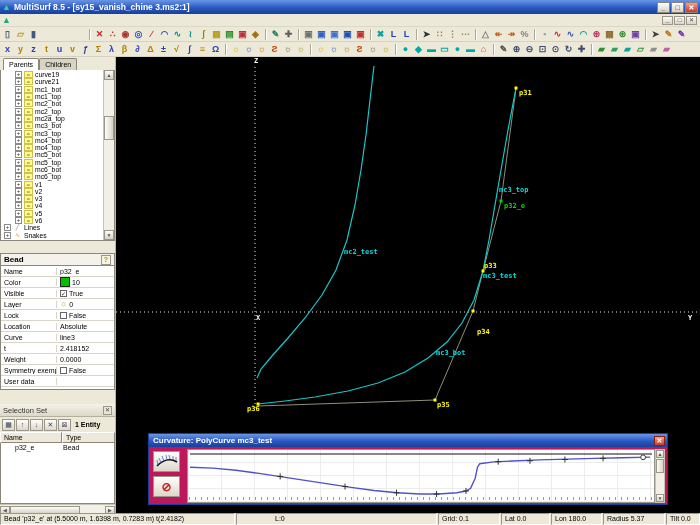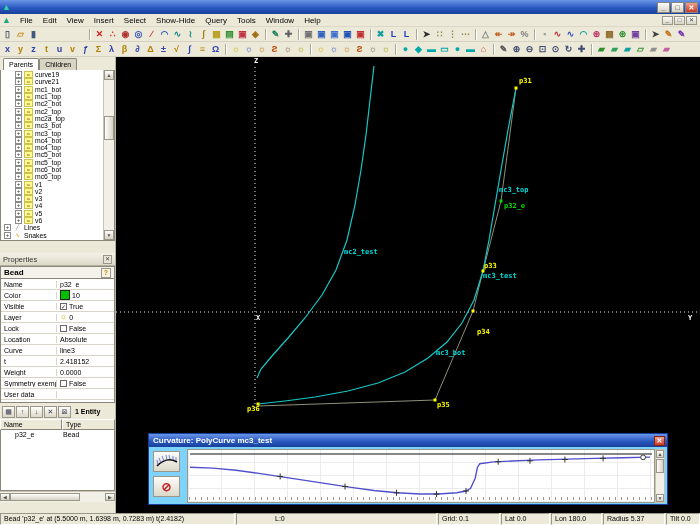--- a/index.html
+++ b/index.html
@@ -81,21 +81,21 @@
   .sellist{background:#fff;border:1px solid #8a867a;border-top:none;height:61px;box-sizing:border-box}
   .selrow{display:flex;height:9px;font-size:7px;align-items:center}
   .hsb{height:10px;display:flex;align-items:center;background:#f2f0e6;border-top:1px solid #c8c4b4}
   .hthumb{height:8px;background:linear-gradient(#fdfdfb,#d6d2c4);border:1px solid #9a968a;box-sizing:border-box}
   
   .viewport{position:absolute;left:116px;top:57px;width:584px;height:456px;background:#000;overflow:hidden}
   .vlabel{position:absolute;font-family:"DejaVu Sans Mono",monospace;font-size:7px;font-weight:bold;
     line-height:7px;white-space:nowrap}
   
   .curvwin{position:absolute;left:148px;top:433px;width:520px;height:72px;border:1px solid #16409a;
-    background:#7dd3fc;box-sizing:border-box;box-shadow:1px 1px 3px rgba(0,0,0,.6)}
+    background:#be185d;box-sizing:border-box;box-shadow:1px 1px 3px rgba(0,0,0,.6)}
   .curvtitle{height:13px;background:linear-gradient(#6a96e8,#2a58c0 55%,#16409a);color:#fff;
     font-weight:bold;font-size:8px;display:flex;align-items:center;padding:0 2px 0 4px;box-sizing:border-box}
   .curvclose{margin-left:auto;width:11px;height:10px;background:linear-gradient(#f0a090,#cc3826);
     border:1px solid #8a2014;color:#fff;font-size:7px;line-height:8px;text-align:center;box-sizing:border-box}
   .curvbtns{position:absolute;left:4px;top:17px;width:30px;display:flex;flex-direction:column;gap:4px}
   .curvbtn{width:27px;height:21px;background:linear-gradient(#fdfdfb,#dcd8ca);border:1px solid #9a968a;
     display:flex;align-items:center;justify-content:center;box-sizing:border-box}
   .plot{position:absolute;left:38px;top:15px;width:468px;height:54px;background:#fff;
     border:1px solid #9a968a;box-sizing:border-box;
     background-image:repeating-linear-gradient(90deg,#ececec 0 1px,transparent 1px 33px),
@@ -108,41 +108,30 @@
   .statusbar{position:absolute;left:0;top:513px;width:700px;height:12px;background:#ece9d8;
     display:flex;gap:1px;align-items:stretch;font-size:7px}
   .spanel{border:1px solid;border-color:#9a968a #fff #fff #9a968a;padding:0 3px;line-height:10px;
     box-sizing:border-box;white-space:nowrap;overflow:hidden}
 </style>
 </head>
 <body>
 
 <div class="titlebar">
   <span class="appicon">▲</span>
+  <span>MultiSurf 8.5 - [sy15_vanish_chine 3.ms2:1]</span>
   <span class="winbtns">
     <span class="wbtn">_</span>
     <span class="wbtn">□</span>
     <span class="wbtn close">✕</span>
   </span>
 </div>
 
 <div class="menubar">
   <span class="menuicon">▲</span>
-  <span id="menu-items" style="display: flex;">
-      <span class="menuitem">File</span>
-      <span class="menuitem">Edit</span>
-      <span class="menuitem">View</span>
-      <span class="menuitem">Insert</span>
-      <span class="menuitem">Select</span>
-      <span class="menuitem">Show-Hide</span>
-      <span class="menuitem">Query</span>
-      <span class="menuitem">Tools</span>
-      <span class="menuitem">Window</span>
-      <span class="menuitem">Help</span>
-    </span>
   <span class="mdibtns">
     <span class="mbtn">_</span>
     <span class="mbtn">□</span>
     <span class="mbtn">✕</span>
   </span>
 </div>
 
 <div class="tbar tb1">
   <div class="tgroup">
       <span class="tbi" style="color: rgb(80, 96, 112);">▯</span>
@@ -411,24 +400,20 @@
       </div>
     <div class="vsb">
       <div class="sbtn" style="position:absolute;top:0">▲</div>
       <div class="sthumb" style="top:46px;height:24px"></div>
       <div class="sbtn" style="position:absolute;bottom:0">▼</div>
     </div>
   </div>
 </div>
 
 <div class="lpanel" style="top:253px;height:151px">
-  <div class="phead">
-    <span>Properties</span>
-    <span class="pclose">✕</span>
-  </div>
   <div class="bead-bar">
     <span>Bead</span>
     <span class="qbtn">?</span>
   </div>
   <div class="propgrid" id="prop-rows">
       <div class="prow">
         <span class="plabel">Name</span>
         <span class="pval">
           <span>p32_e</span>
         </span>
@@ -495,20 +480,24 @@
       <div class="prow">
         <span class="plabel">User data</span>
         <span class="pval">
           <span></span>
         </span>
       </div>
     </div>
 </div>
 
 <div class="lpanel" style="top:404px;height:109px">
+  <div class="phead">
+    <span>Selection Set</span>
+    <span class="pclose">✕</span>
+  </div>
   <div class="seltb" id="sel-toolbar">
       <span class="selbtn">▦</span>
       <span class="selbtn">↑</span>
       <span class="selbtn">↓</span>
       <span class="selbtn">✕</span>
       <span class="selbtn">⊠</span>
       <span class="selcount">1 Entity</span>
     </div>
   <div class="selhead">
     <span class="selhcell" style="width:62px">Name</span>
@@ -540,21 +529,21 @@
         <rect x="365.5" y="212.5" width="3" height="3" fill="#ffff00"></rect>
         <rect x="355.5" y="252.5" width="3" height="3" fill="#ffff00"></rect>
         <rect x="317.5" y="341.5" width="3" height="3" fill="#ffff00"></rect>
         <rect x="140.5" y="345.5" width="3" height="3" fill="#ffff00"></rect>
       </g>
   </svg>
   <div id="vp-labels">
       <span class="vlabel" style="left: 138px; top: 1px; color: rgb(255, 255, 255);">Z</span>
       <span class="vlabel" style="left: 140px; top: 258px; color: rgb(255, 255, 255);">X</span>
       <span class="vlabel" style="left: 572px; top: 258px; color: rgb(255, 255, 255);">Y</span>
-      <span class="vlabel" style="left: 403px; top: 21px; color: rgb(255, 255, 0);">p31</span>
+      <span class="vlabel" style="left: 403px; top: 33px; color: rgb(255, 255, 0);">p31</span>
       <span class="vlabel" style="left: 383px; top: 130px; color: rgb(0, 220, 220);">mc3_top</span>
       <span class="vlabel" style="left: 388px; top: 146px; color: rgb(0, 221, 0);">p32_e</span>
       <span class="vlabel" style="left: 368px; top: 206px; color: rgb(255, 255, 0);">p33</span>
       <span class="vlabel" style="left: 367px; top: 216px; color: rgb(0, 220, 220);">mc3_test</span>
       <span class="vlabel" style="left: 361px; top: 272px; color: rgb(255, 255, 0);">p34</span>
       <span class="vlabel" style="left: 320px; top: 293px; color: rgb(0, 220, 220);">mc3_bot</span>
       <span class="vlabel" style="left: 321px; top: 345px; color: rgb(255, 255, 0);">p35</span>
       <span class="vlabel" style="left: 131px; top: 349px; color: rgb(255, 255, 0);">p36</span>
       <span class="vlabel" style="left: 228px; top: 192px; color: rgb(0, 220, 220);">mc2_test</span>
     </div>

